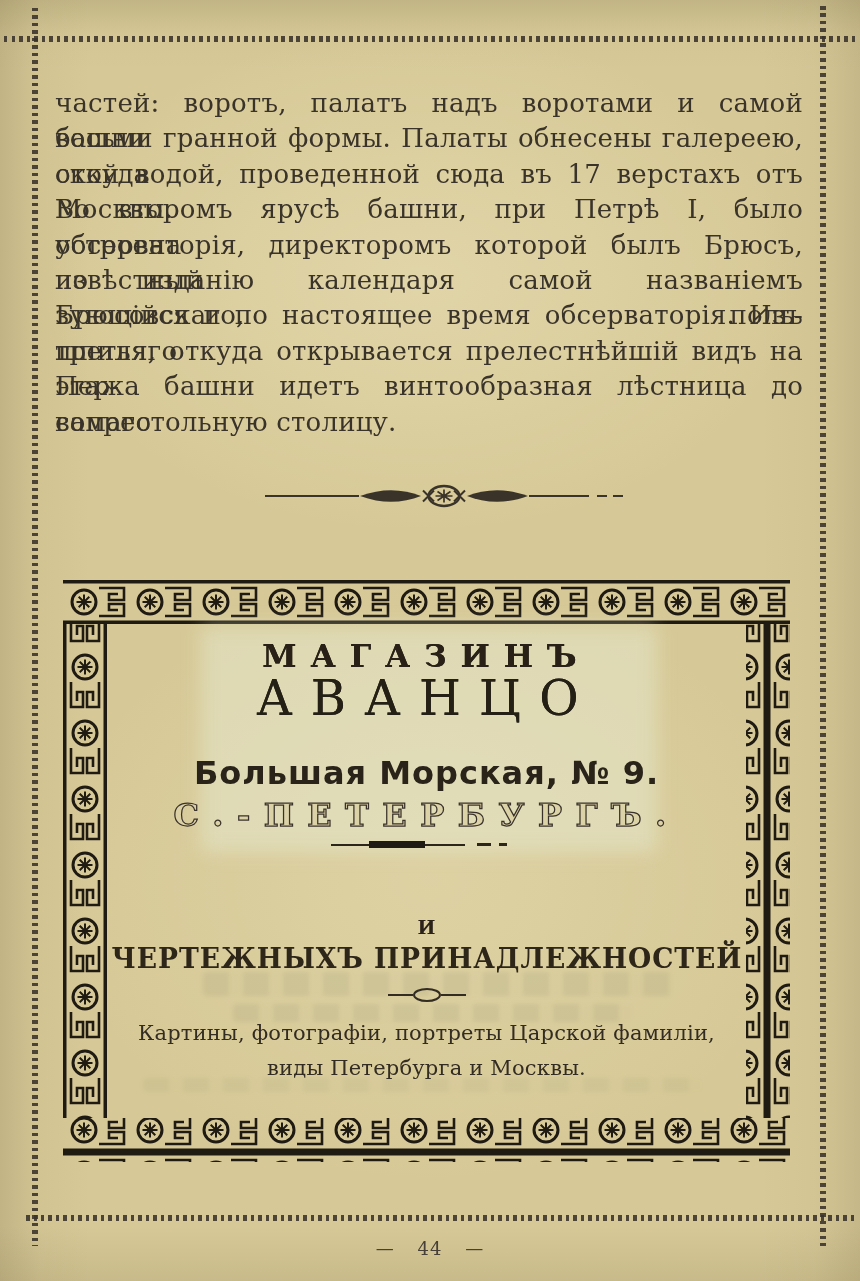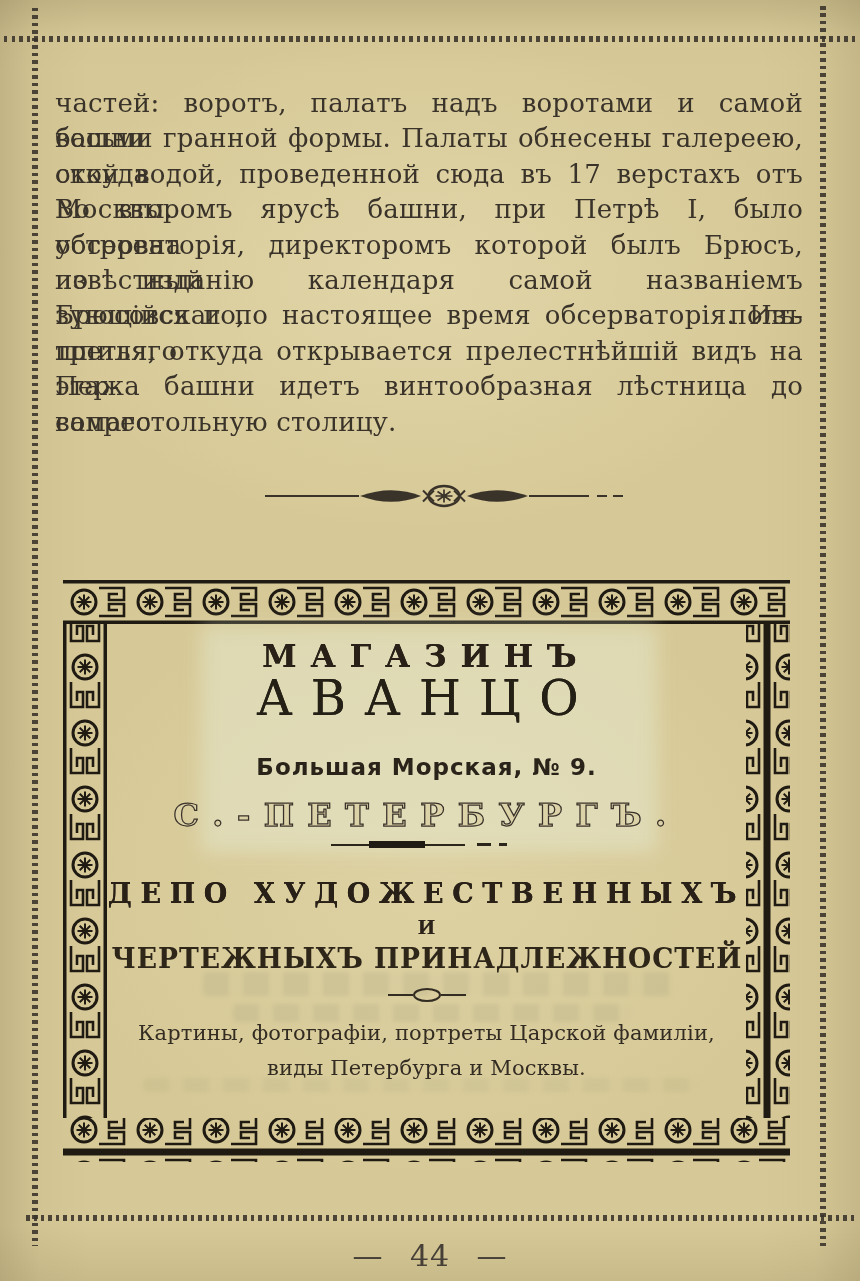--- a/index.html
+++ b/index.html
@@ -37,37 +37,37 @@
   .patch{position:absolute;left:138px;top:46px;width:456px;height:226px;
     background:rgba(230,233,208,0.5);filter:blur(9px);border-radius:6px;}
   .bleed{position:absolute;filter:blur(2px);border-radius:4px;opacity:.38;
     background:repeating-linear-gradient(90deg, rgba(108,116,88,0.30) 0 26px, rgba(108,116,88,0.03) 26px 40px);}
   .bleed1{left:140px;top:392px;width:470px;height:24px;}
   .bleed2{left:170px;top:424px;width:400px;height:18px;}
   .bleed3{left:80px;top:498px;width:560px;height:14px;opacity:.26;}
   .ad-el{position:absolute;left:50%;transform:translateX(-50%);white-space:nowrap;color:#2b2319;}
   .magazin{font-weight:bold;font-size:31px;letter-spacing:.45em;color:#292117;text-shadow:0 0 .5px #292117;}
   .avanco{font-weight:normal;font-size:48px;letter-spacing:.38em;color:#252016;text-shadow:0 0 .6px #252016;}
-  .address{font-family:"DejaVu Sans",sans-serif;font-weight:bold;font-size:23px;letter-spacing:1px;color:#2a231a;}
+  .address{font-family:"DejaVu Sans",sans-serif;font-weight:bold;font-size:32px;letter-spacing:1px;color:#2a231a;}
   .city{font-weight:bold;font-size:32px;letter-spacing:.42em;color:#3a322a;}
   @supports (-webkit-text-stroke: 1px #000){
     .city{color:rgba(219,208,166,0.9);-webkit-text-stroke:1.25px #3a322a;}
   }
   .depot1{font-weight:bold;font-size:27px;letter-spacing:.32em;color:#292117;text-shadow:0 0 .4px #292117;}
   .conj{font-weight:bold;font-size:19px;color:#2b2319;}
   .depot2{font-weight:bold;font-size:28px;letter-spacing:1px;color:#2e2619;transform:translateX(-50%) scaleX(.95);}
   .products{font-size:21px;letter-spacing:.2px;color:#332c22;}
   
   .bar-divider{display:flex;align-items:center;}
   .bar-divider .thin{height:2px;background:#2b251c;}
   .bar-divider .thick{height:7px;background:#1f1a13;}
   .bar-divider .dash{height:3px;background:#2b251c;}
   
   .page-number{position:absolute;left:0;top:1238px;width:100%;text-align:center;
-    font-size:30px;color:#474038;word-spacing:16px;letter-spacing:1px;}
+    font-size:18px;color:#474038;word-spacing:16px;letter-spacing:1px;}
 </style>
 </head>
 <body>
 
 <div class="page">
 
   <div class="rule-h rule-top"></div>
   <div class="rule-h rule-bottom"></div>
   <div class="rule-v rule-left"></div>
   <div class="rule-v rule-right"></div>
@@ -140,21 +140,20 @@
     <div class="ad-el city" style="top:216px">С.-ПЕТЕРБУРГЪ.</div>
 
     <div class="ad-el bar-divider" style="top:261px;transform:translateX(calc(-50% - 8px))">
       <span class="thin" style="width:38px"></span>
       <span class="thick" style="width:56px"></span>
       <span class="thin" style="width:40px"></span>
       <span class="dash" style="width:14px;margin-left:12px"></span>
       <span class="dash" style="width:8px;margin-left:8px"></span>
     </div>
 
-    <div class="ad-el depot1" style="top:298px">ДЕПО ХУДОЖЕСТВЕННЫХЪ</div>
     <div class="ad-el conj" style="top:336px">И</div>
     <div class="ad-el depot2" style="top:362px">ЧЕРТЕЖНЫХЪ ПРИНАДЛЕЖНОСТЕЙ</div>
 
     <svg class="ad-el" style="top:406px" width="78" height="18" viewBox="0 0 78 18">
       <g stroke="#332c22" fill="none" stroke-width="2">
         <path d="M0 9 H25 M53 9 H78"></path>
         <ellipse cx="39" cy="9" rx="13" ry="6"></ellipse>
       </g>
     </svg>
 

